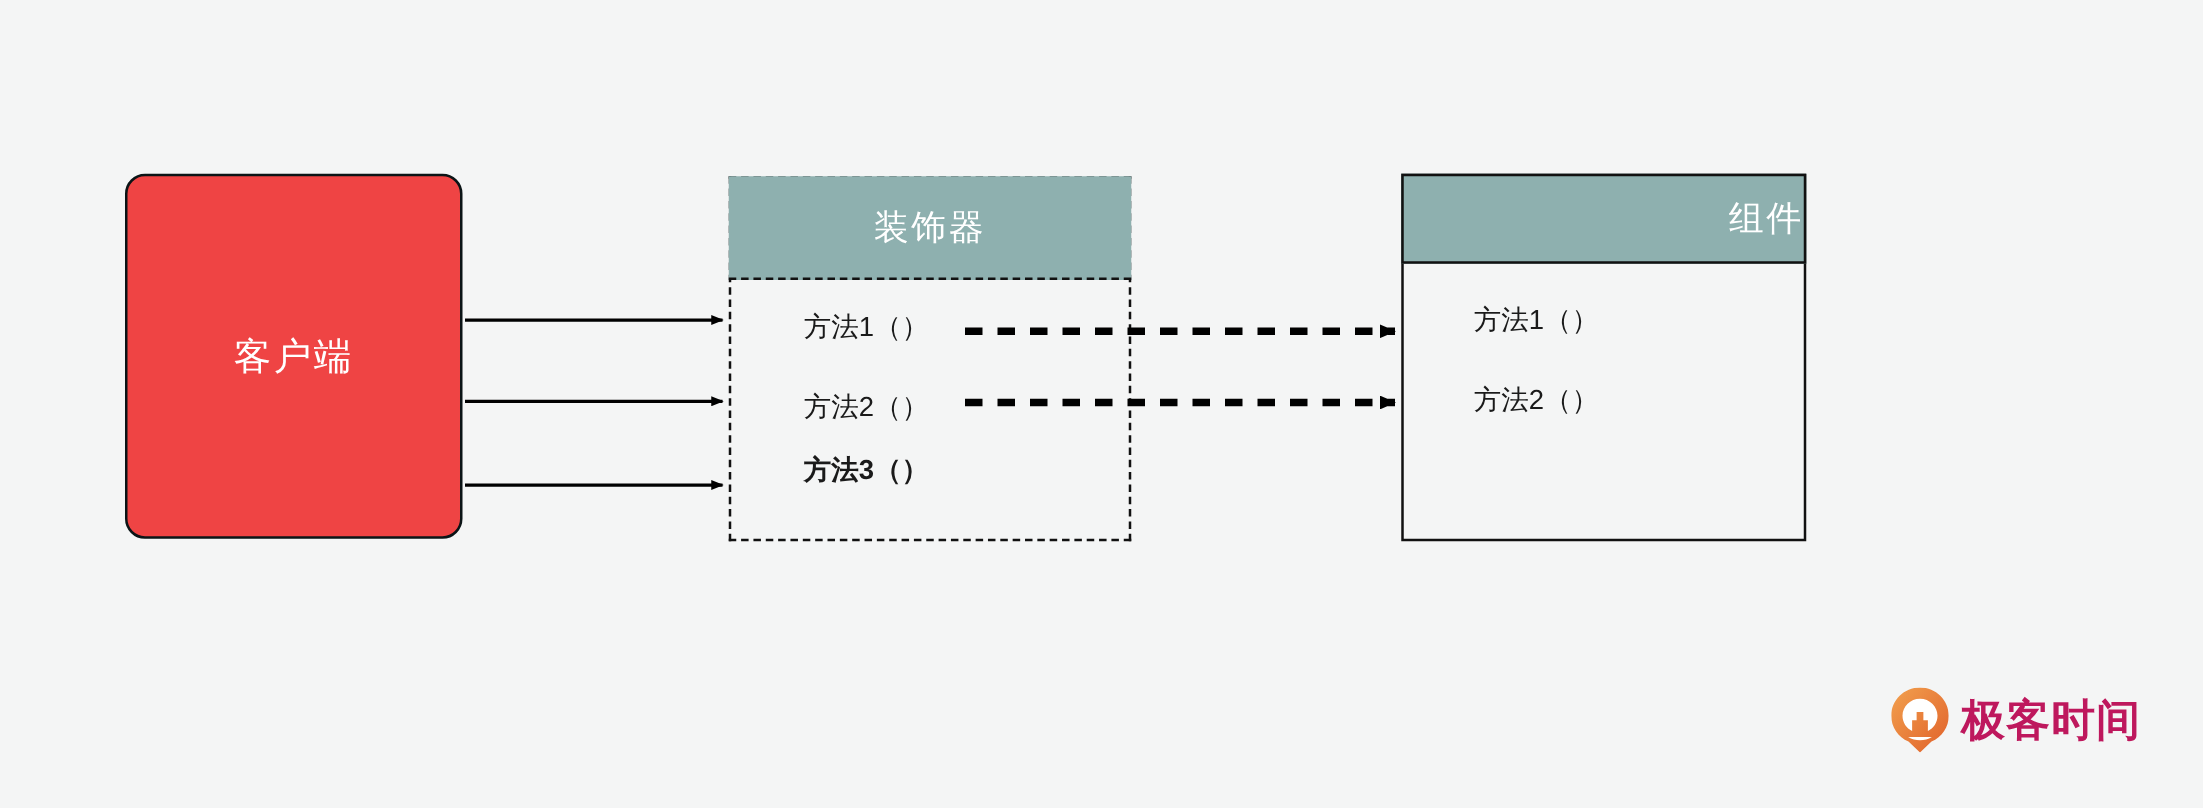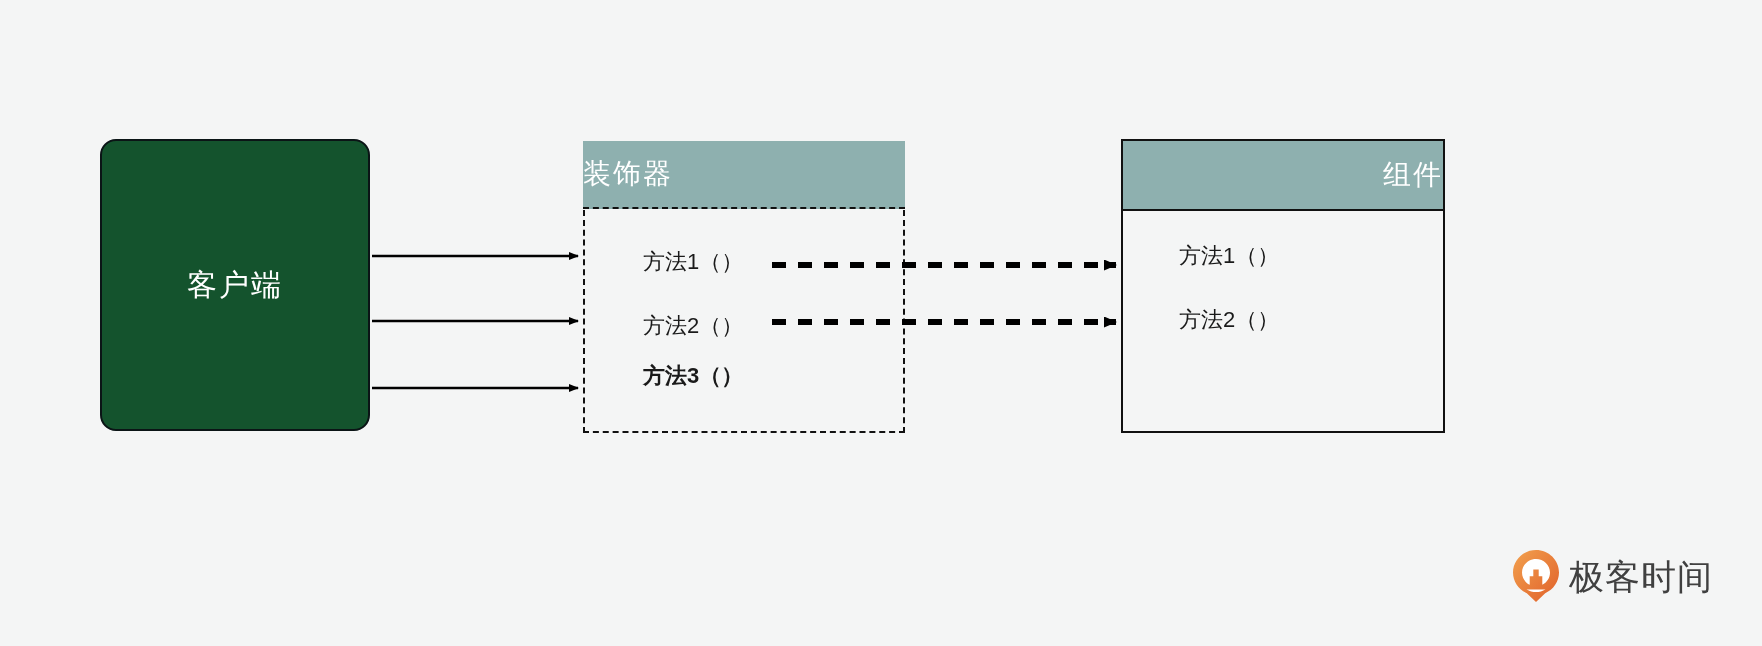--- a/index.html
+++ b/index.html
@@ -18,21 +18,21 @@
     overflow: hidden;
   }
 
   
   .client-box {
     position: absolute;
     left: 100px;
     top: 139px;
     width: 270px;
     height: 292px;
-    background: #14532d;
+    background: #ef4444;
     border: 2px solid #0b1416;
     border-radius: 16px;
     box-sizing: border-box;
     display: flex;
     align-items: center;
     justify-content: center;
   }
   .client-label {
     color: #ffffff;
     font-size: 30px;
@@ -49,27 +49,27 @@
     height: 292px;
     border: 2px dashed #111111;
     box-sizing: border-box;
     background: transparent;
   }
   .decorator-header {
     position: absolute;
     left: 583px;
     top: 141px;
     width: 322px;
-    height: 68px;
+    height: 83px;
     background: #8eb0af;
     box-sizing: border-box;
     border-bottom: 2px dashed #111111;
     display: flex;
     align-items: center;
-    justify-content: flex-start;
+    justify-content: center;
   }
   .decorator-header-label {
     color: #ffffff;
     font-size: 28px;
     letter-spacing: 2px;
   }
   .decorator-methods {
     position: absolute;
     left: 583px;
     top: 213px;
@@ -152,23 +152,23 @@
     display: flex;
     align-items: center;
     gap: 10px;
   }
   .logo-mark {
     width: 46px;
     height: 52px;
     flex: none;
   }
   .logo-text {
-    color: #404040;
+    color: #be185d;
     font-size: 35px;
-    font-weight: 400;
+    font-weight: 700;
     letter-spacing: 1px;
     line-height: 1;
   }
 </style>
 </head>
 <body>
 
 <div id="canvas">
 
   <div class="client-box">

